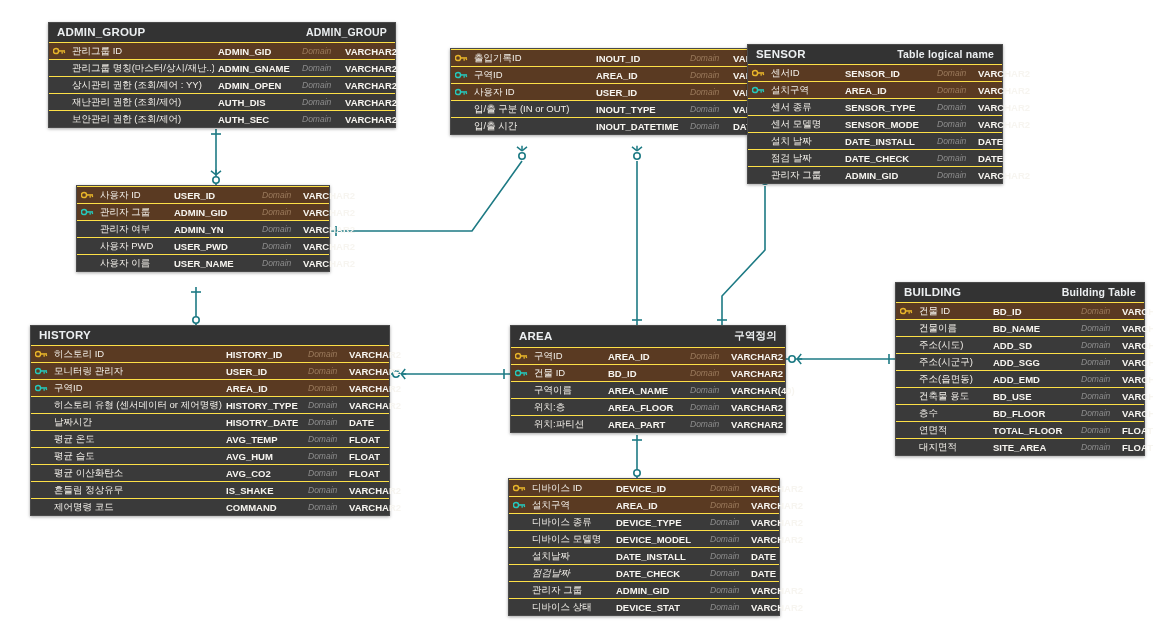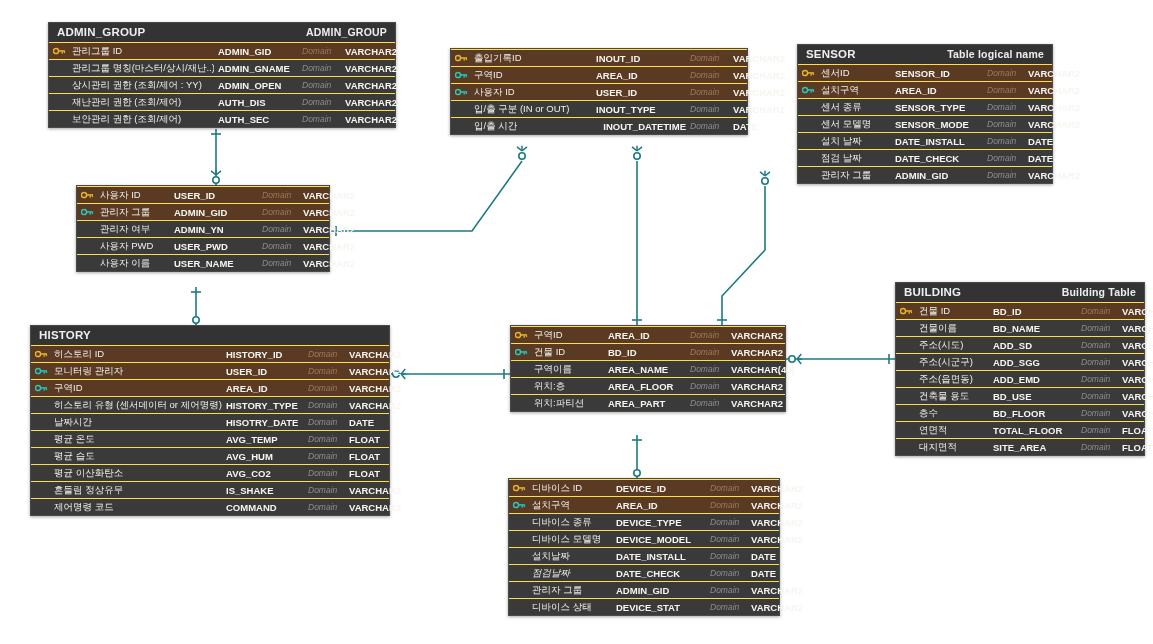--- a/index.html
+++ b/index.html
@@ -206,27 +206,27 @@
         <div class="erow norm">
           <span class="kcell"></span>
           <span class="lcell" style="width: 118px;">입/출 구분 (IN or OUT)</span>
           <span class="pcell" style="width: 90px;">INOUT_TYPE</span>
           <span class="dcell" style="width: 38px;">Domain</span>
           <span class="tcell">VARCHAR2</span>
         </div>
         <div class="erow norm">
           <span class="kcell"></span>
           <span class="lcell" style="width: 118px;">입/출 시간</span>
-          <span class="pcell" style="width: 90px; text-align: right;">INOUT_DATETIME</span>
+          <span class="pcell" style="width: 90px;">INOUT_DATETIME</span>
           <span class="dcell" style="width: 38px;">Domain</span>
           <span class="tcell">DATE</span>
         </div>
       </div>
     </div>
-    <div class="entity" style="left: 797px; top: 44px; width: 256px;">
+    <div class="entity" style="left: 747px; top: 44px; width: 256px;">
       <div class="ehead">
         <span>SENSOR</span>
         <span class="lname">Table logical name</span>
       </div>
       <div class="erows">
         <div class="erow pk">
           <span class="kcell">
             <svg viewBox="0 0 26 14" class="key">
               <g>
                 <circle cx="6" cy="7" r="5.2" fill="none" stroke="#e8b52a" stroke-width="3"></circle>
@@ -449,20 +449,24 @@
         <div class="erow norm">
           <span class="kcell"></span>
           <span class="lcell" style="width: 168px;">제어명령 코드</span>
           <span class="pcell" style="width: 78px;">COMMAND</span>
           <span class="dcell" style="width: 36px;">Domain</span>
           <span class="tcell">VARCHAR2</span>
         </div>
       </div>
     </div>
     <div class="entity" style="left: 510px; top: 325px; width: 276px;">
+      <div class="ehead">
+        <span>AREA</span>
+        <span class="lname">구역정의</span>
+      </div>
       <div class="erows">
         <div class="erow pk">
           <span class="kcell">
             <svg viewBox="0 0 26 14" class="key">
               <g>
                 <circle cx="6" cy="7" r="5.2" fill="none" stroke="#e8b52a" stroke-width="3"></circle>
                 <rect x="10" y="5.4" width="14" height="3" fill="#e8b52a"></rect>
                 <rect x="17" y="8" width="2.6" height="4.4" fill="#e8b52a"></rect>
                 <rect x="21.6" y="8" width="2.6" height="3.2" fill="#e8b52a"></rect>
               </g>

